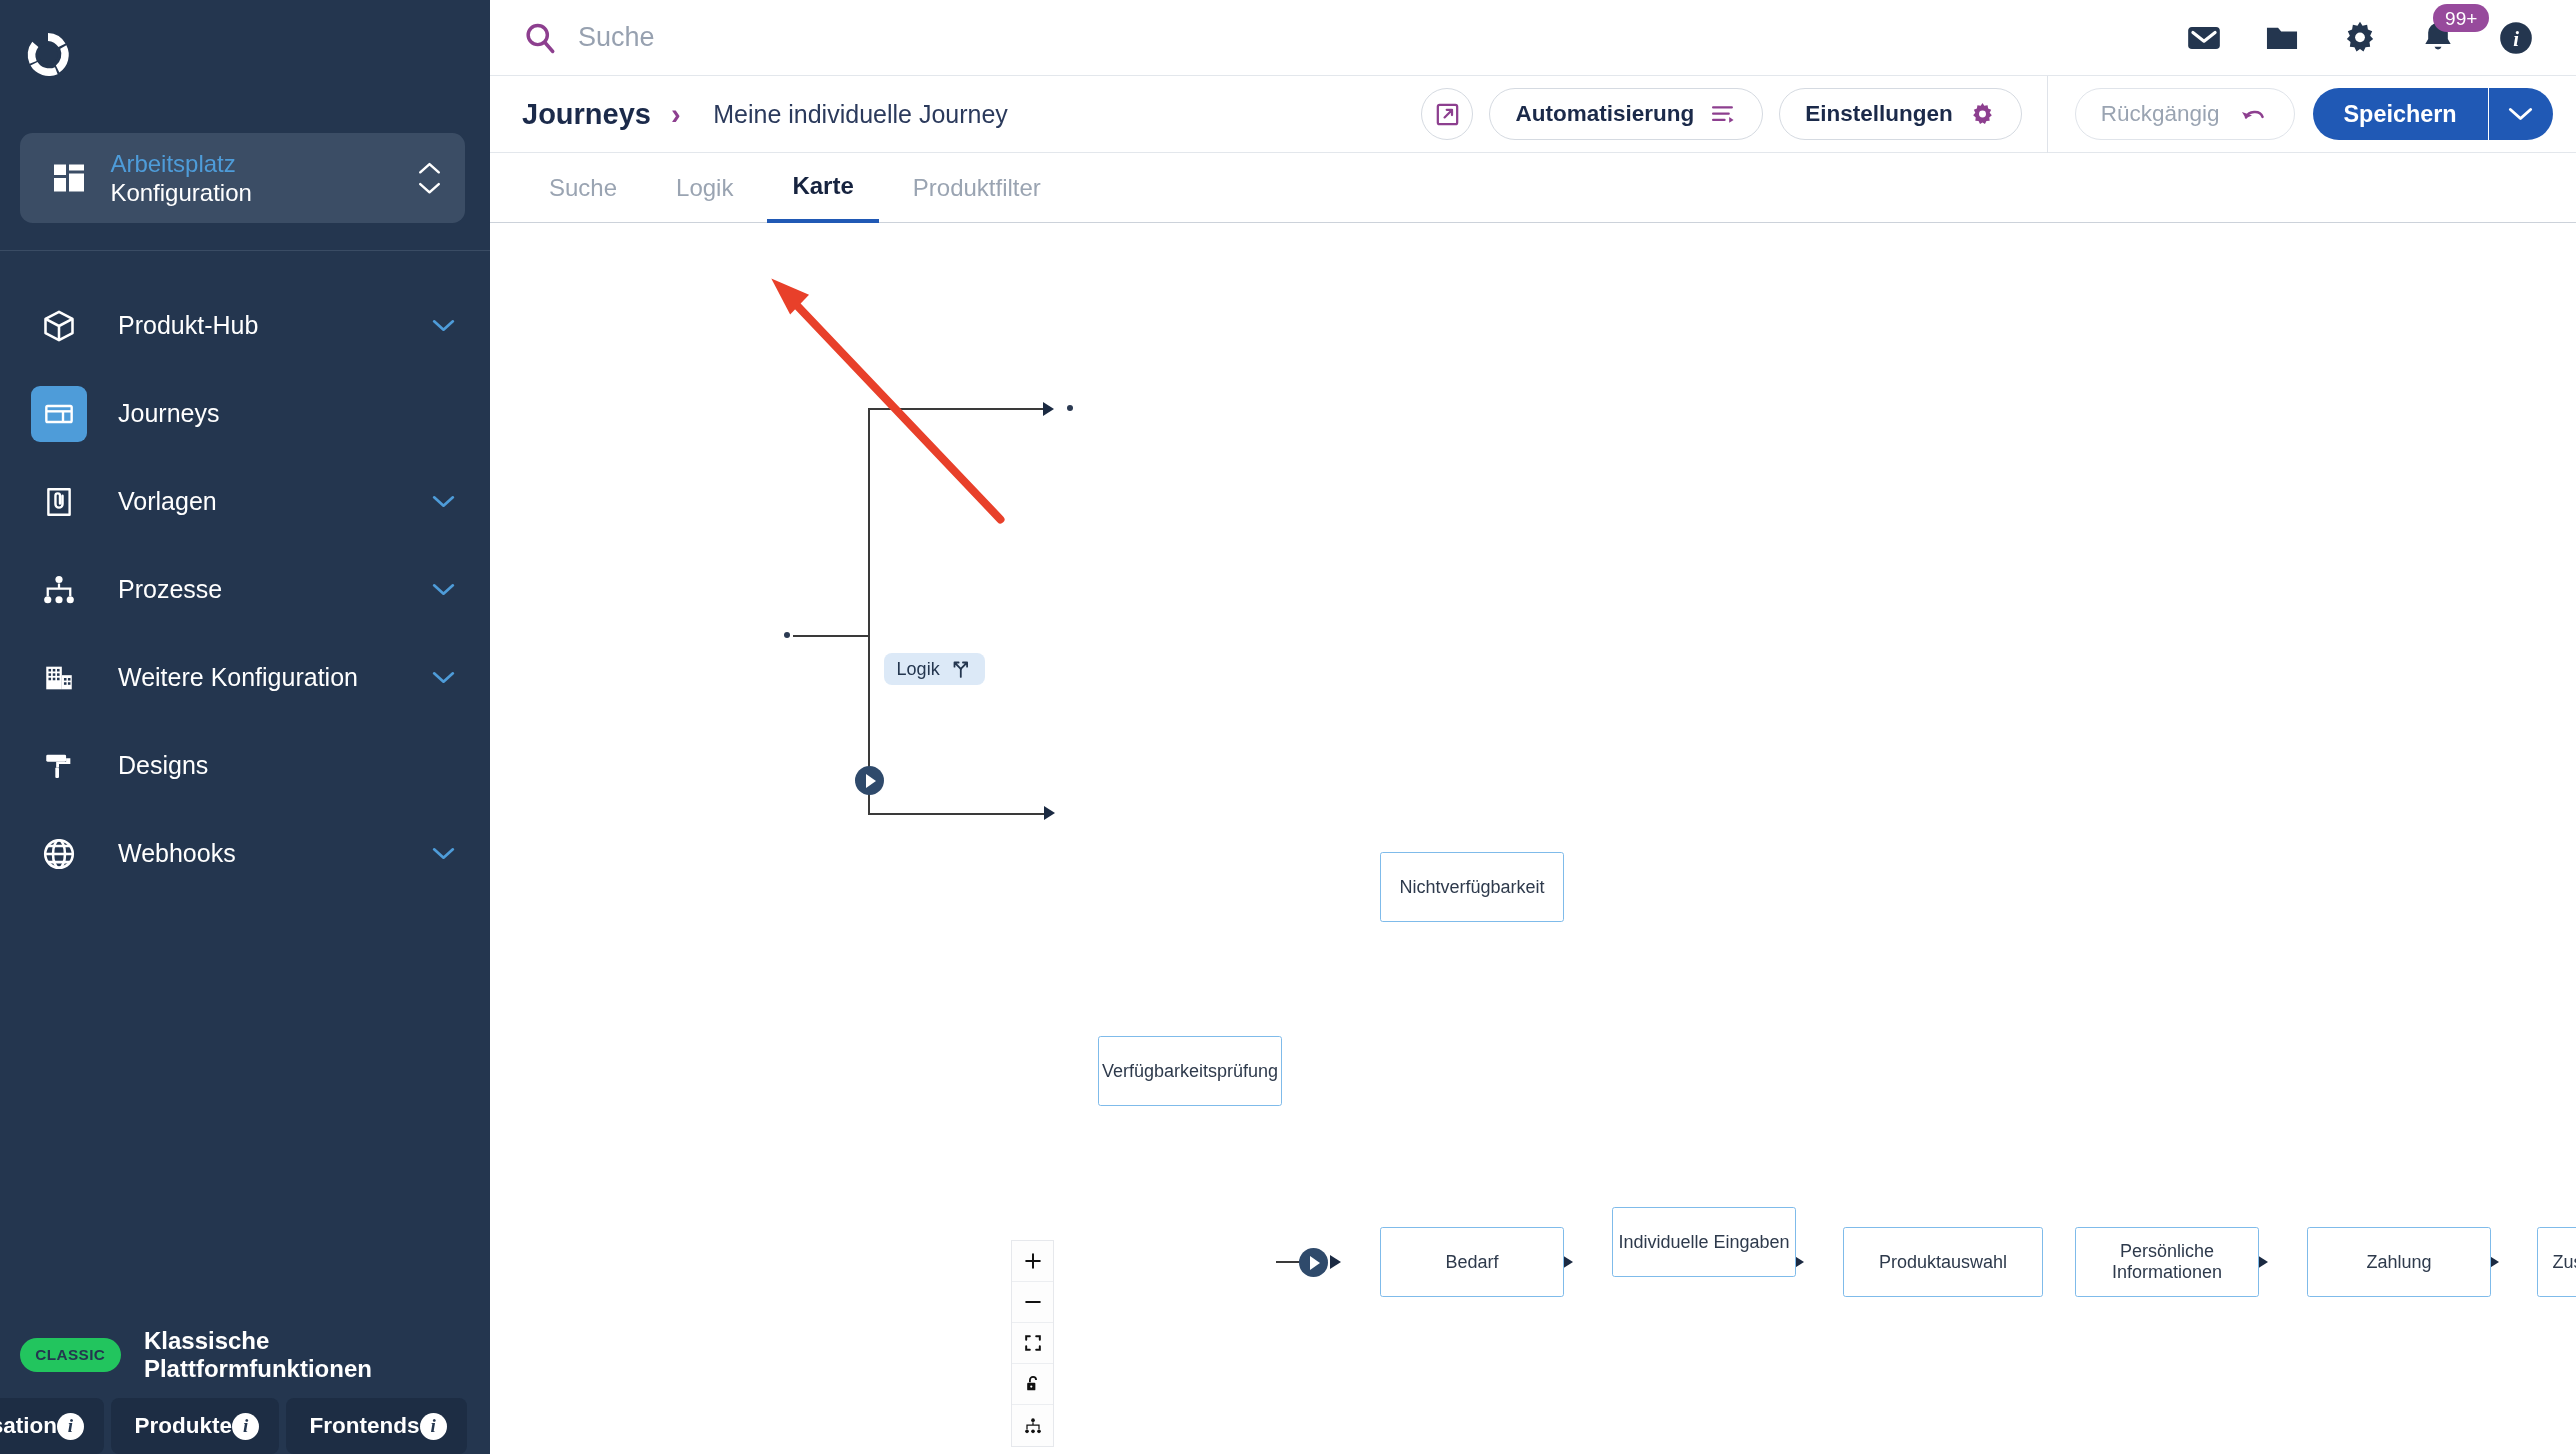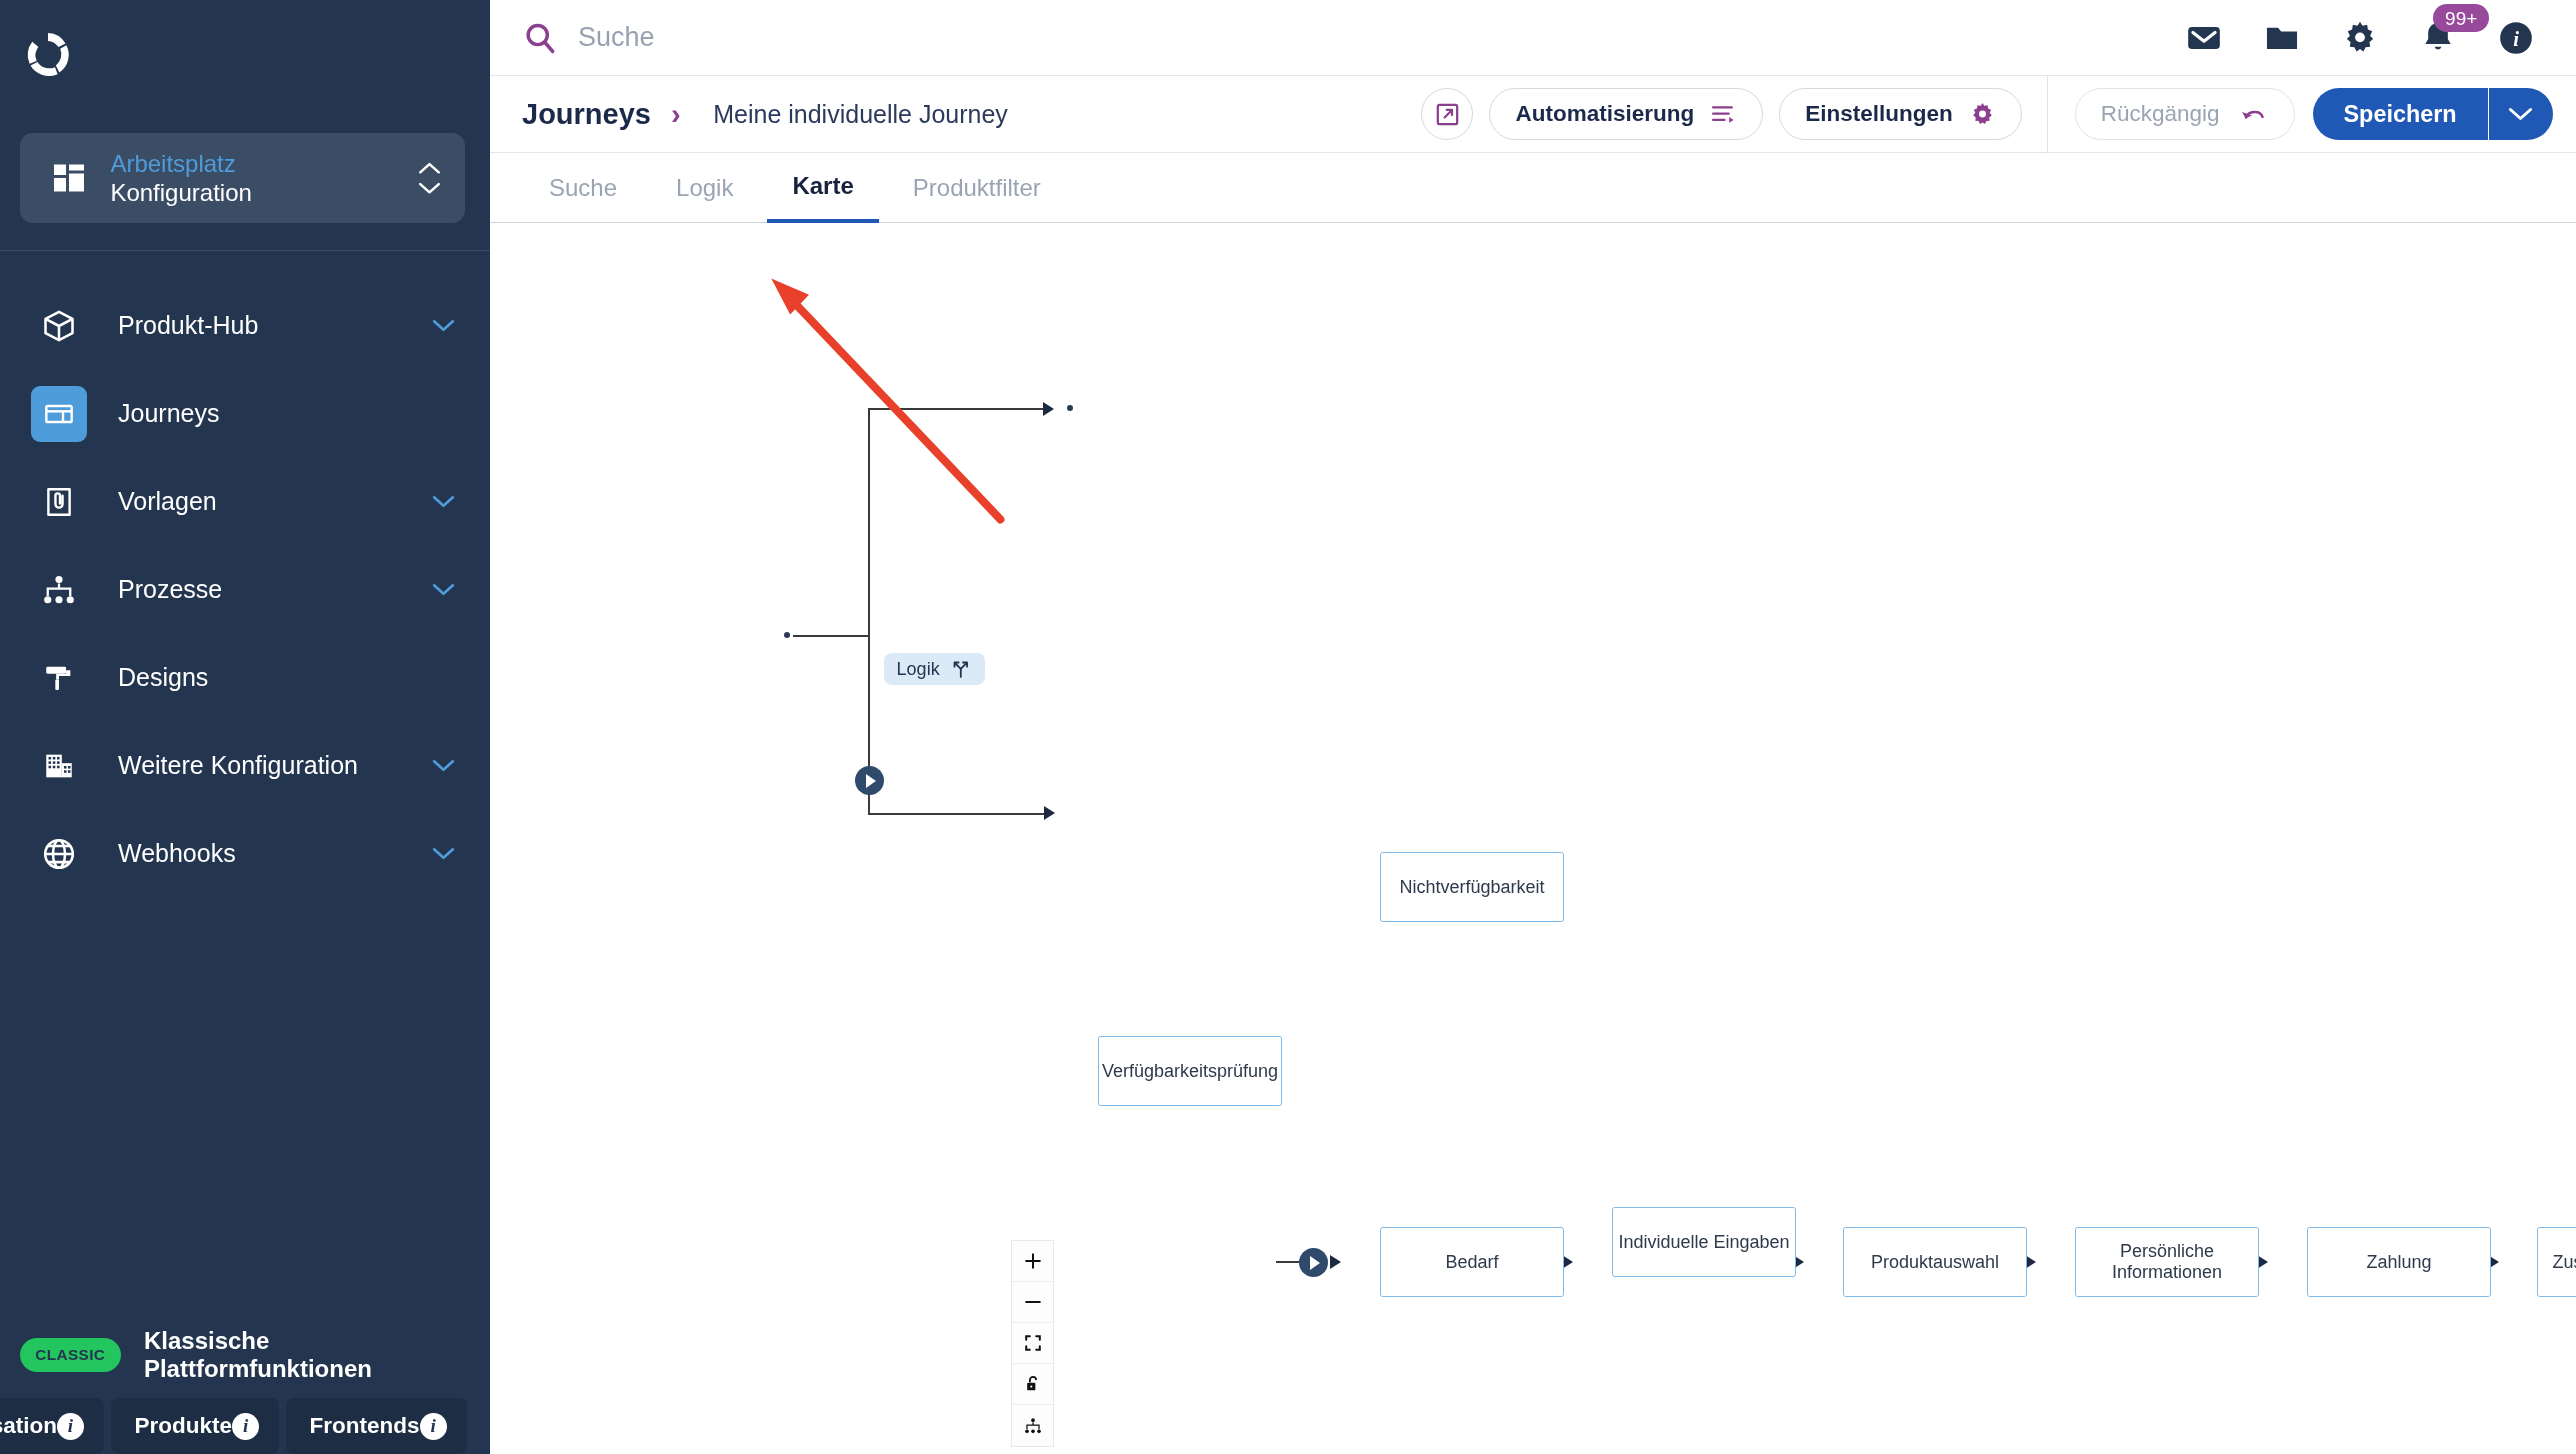--- a/index.html
+++ b/index.html
@@ -327,31 +327,20 @@
             <circle cx="4.5" cy="18.5" r="2.4" stroke="none"></circle>
             <circle cx="12" cy="18.5" r="2.4" stroke="none"></circle>
             <circle cx="19.5" cy="18.5" r="2.4" stroke="none"></circle>
             <path d="M12 7.6v3.4M4.5 16v-5h15v5" fill="none"></path>
           </svg>
         </span>
         <span class="nav-label">Prozesse</span>
         <svg class="nav-chev" viewBox="0 0 24 14">
           <polyline points="3,3 12,11 21,3" fill="none" stroke="#4e9cd9" stroke-width="2.6" stroke-linecap="round" stroke-linejoin="round"></polyline>
         </svg>
-      </div>
-
-      <div class="nav-item">
-        <span class="nav-ico">
-          <svg width="34" height="34" viewBox="0 0 24 24" fill="#ffffff">
-            <rect x="3" y="4" width="14" height="5" rx="1"></rect>
-            <path d="M17 6.5h3v4h-8v2.5h-2V9h7Z"></path>
-            <rect x="9.4" y="13" width="2.6" height="7.5" rx="0.8"></rect>
-          </svg>
-        </span>
-        <span class="nav-label">Designs</span>
       </div>
 
       <div class="nav-item">
         <span class="nav-ico">
           <svg width="34" height="34" viewBox="0 0 24 24" fill="#ffffff">
             <path d="M3 4h11v16H3Z"></path>
             <path d="M14 10h7v10h-7Z"></path>
             <g fill="#24364f">
               <rect x="4.6" y="5.6" width="1.8" height="1.8"></rect>
                 <rect x="7.6" y="5.6" width="1.8" height="1.8"></rect>
@@ -370,20 +359,31 @@
           </svg>
         </span>
         <span class="nav-label">Weitere Konfiguration</span>
         <svg class="nav-chev" viewBox="0 0 24 14">
           <polyline points="3,3 12,11 21,3" fill="none" stroke="#4e9cd9" stroke-width="2.6" stroke-linecap="round" stroke-linejoin="round"></polyline>
         </svg>
       </div>
 
       <div class="nav-item">
         <span class="nav-ico">
+          <svg width="34" height="34" viewBox="0 0 24 24" fill="#ffffff">
+            <rect x="3" y="4" width="14" height="5" rx="1"></rect>
+            <path d="M17 6.5h3v4h-8v2.5h-2V9h7Z"></path>
+            <rect x="9.4" y="13" width="2.6" height="7.5" rx="0.8"></rect>
+          </svg>
+        </span>
+        <span class="nav-label">Designs</span>
+      </div>
+
+      <div class="nav-item">
+        <span class="nav-ico">
           <svg width="36" height="36" viewBox="0 0 24 24" fill="none" stroke="#ffffff" stroke-width="1.7">
             <circle cx="12" cy="12" r="9.2"></circle>
             <ellipse cx="12" cy="12" rx="4" ry="9.2"></ellipse>
             <line x1="2.8" y1="12" x2="21.2" y2="12"></line>
             <path d="M4.6 6.6h14.8M4.6 17.4h14.8"></path>
           </svg>
         </span>
         <span class="nav-label">Webhooks</span>
         <svg class="nav-chev" viewBox="0 0 24 14">
           <polyline points="3,3 12,11 21,3" fill="none" stroke="#4e9cd9" stroke-width="2.6" stroke-linecap="round" stroke-linejoin="round"></polyline>
@@ -591,21 +591,21 @@
       </div>
       <div class="node" style="left:608px; top:813px; width:184px; height:70px;">
         <span>Verfügbarkeitsprüfung</span>
       </div>
       <div class="node" style="left:890px; top:1004px; width:184px; height:70px;">
         <span>Bedarf</span>
       </div>
       <div class="node" style="left:1122px; top:984px; width:184px; height:70px;">
         <span>Individuelle Eingaben</span>
       </div>
-      <div class="node" style="left:1353px; top:1004px; width:184px; height:70px;">
+      <div class="node" style="left:1353px; top:1004px; width:200px; height:70px;">
         <span>Produktauswahl</span>
       </div>
       <div class="node" style="left:1585px; top:1004px; width:184px; height:70px;">
         <span>Persönliche Informationen</span>
       </div>
       <div class="node" style="left:1817px; top:1004px; width:184px; height:70px;">
         <span>Zahlung</span>
       </div>
       <div class="node" style="left:2047px; top:1004px; width:184px; height:70px;">
         <span>Zusammenfassung</span>

